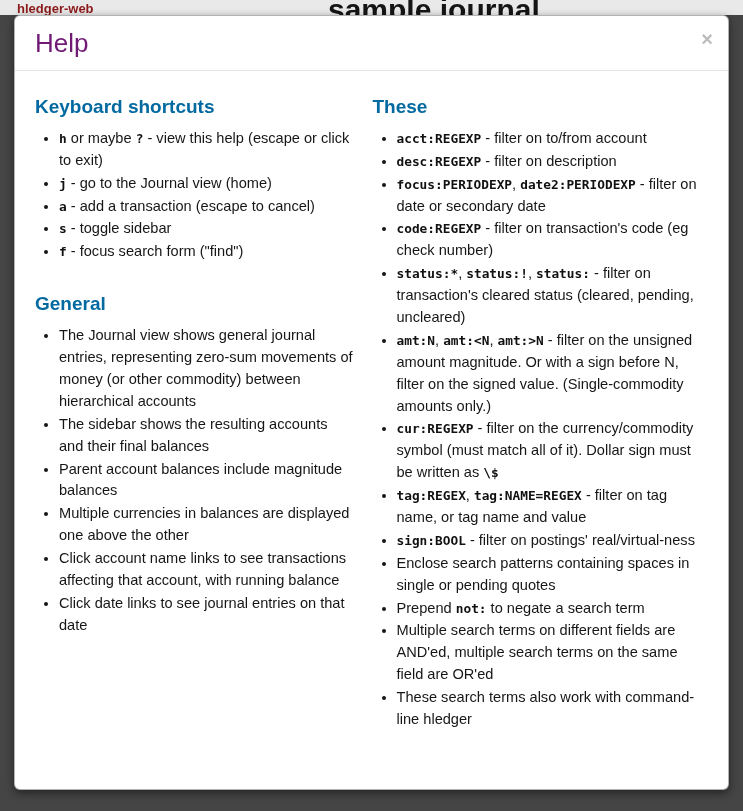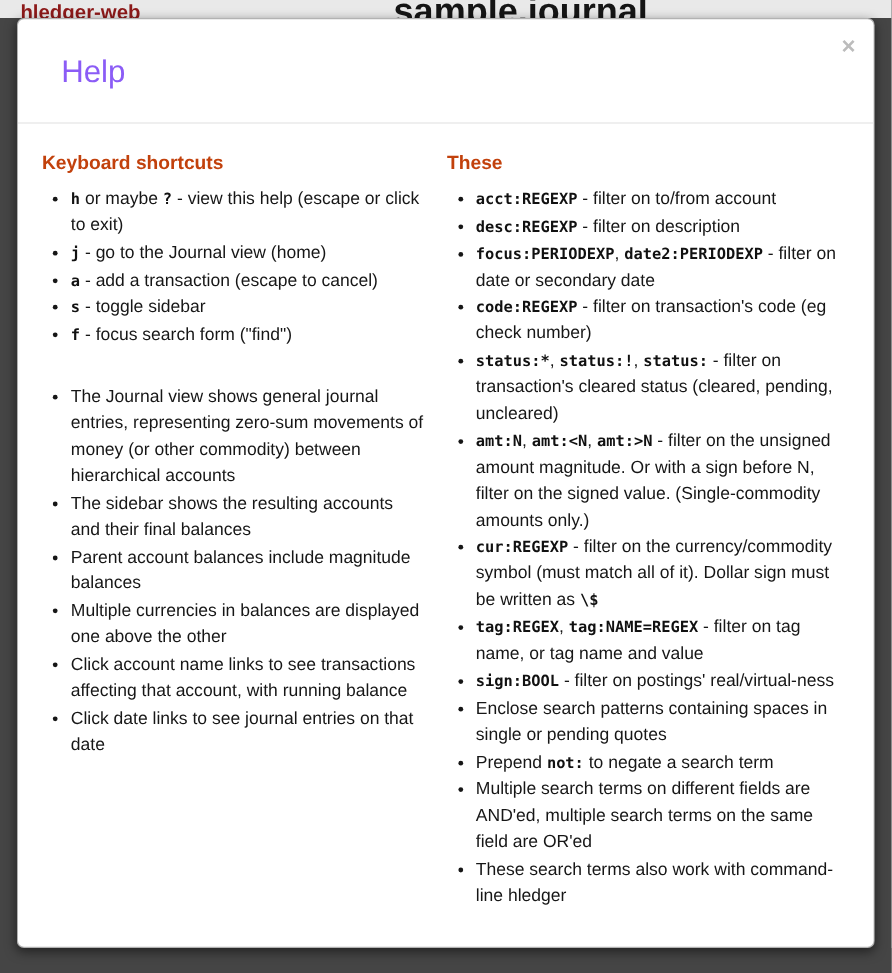--- a/index.html
+++ b/index.html
@@ -13,21 +13,21 @@
   }
 
   
   .page-top {
     position: absolute; top: 0; left: 0; right: 0; height: 15px;
     background: #e9e9e9;
     overflow: hidden;
   }
   .brand {
     position: absolute; left: 17px; top: 1px;
-    color: #8d1a1a; font-size: 17px; font-weight: bold;
+    color: #8d1a1a; font-size: 13px; font-weight: bold;
     text-decoration: none;
   }
   .page-heading {
     position: absolute; left: 328px; top: -7px; margin: 0;
     color: #151515; font-size: 30px; font-weight: bold;
     white-space: nowrap;
   }
   .bottom-strip {
     position: absolute; left: 0; right: 0; bottom: 0; height: 21px;
     background: #454545;
@@ -42,47 +42,47 @@
     border-radius: 6px;
     box-shadow: 0 3px 9px rgba(0,0,0,.5);
     overflow: hidden;
   }
   .modal-header {
     position: relative;
     padding: 13px 20px 11px 20px;
     border-bottom: 1px solid #e5e5e5;
   }
   .modal-title {
-    margin: 16px;
+    margin: 0;
     font-size: 26px;
     font-weight: 500;
-    color: #8b5cf6;
+    color: #701a75;
     line-height: 1.15;
   }
   .close-btn {
     position: absolute; right: 15px; top: 13px;
     background: none; border: none; padding: 0;
     font-size: 20px; font-weight: bold; line-height: 1;
     color: #bcbcbc;
     cursor: pointer;
     font-family: "Liberation Sans", sans-serif;
   }
   .modal-body {
     display: flex;
     padding: 17px 18px 10px 20px;
   }
   .help-col { width: 50%; }
   .help-col.left  { padding-right: 18px; }
   .help-col.right { padding-right: 2px; }
 
   .section-heading {
     margin: 8px 0 10px 0;
-    font-size: 16px;
+    font-size: 19px;
     font-weight: bold;
-    color: #c2410c;
+    color: #0369a1;
   }
   .help-col ul {
     margin: 0 0 30px 0;
     padding-left: 24px;
   }
   .help-col li {
     font-size: 14.6px;
     line-height: 1.5;
     color: #161616;
     margin: 0 0 1px 0;
@@ -112,20 +112,21 @@
   <div class="modal-body">
     <div class="help-col left">
         <h3 class="section-heading">Keyboard shortcuts</h3>
         <ul>
           <li><code>h</code> or maybe <code>?</code> - view this help (escape or click to exit)</li>
           <li><code>j</code> - go to the Journal view (home)</li>
           <li><code>a</code> - add a transaction (escape to cancel)</li>
           <li><code>s</code> - toggle sidebar</li>
           <li><code>f</code> - focus search form ("find")</li>
         </ul>
+        <h3 class="section-heading">General</h3>
         <ul>
           <li>The Journal view shows general journal entries, representing zero-sum movements of money (or other commodity) between hierarchical accounts</li>
           <li>The sidebar shows the resulting accounts and their final balances</li>
           <li>Parent account balances include magnitude balances</li>
           <li>Multiple currencies in balances are displayed one above the other</li>
           <li>Click account name links to see transactions affecting that account, with running balance</li>
           <li>Click date links to see journal entries on that date</li>
         </ul>
       </div>
     <div class="help-col right">

